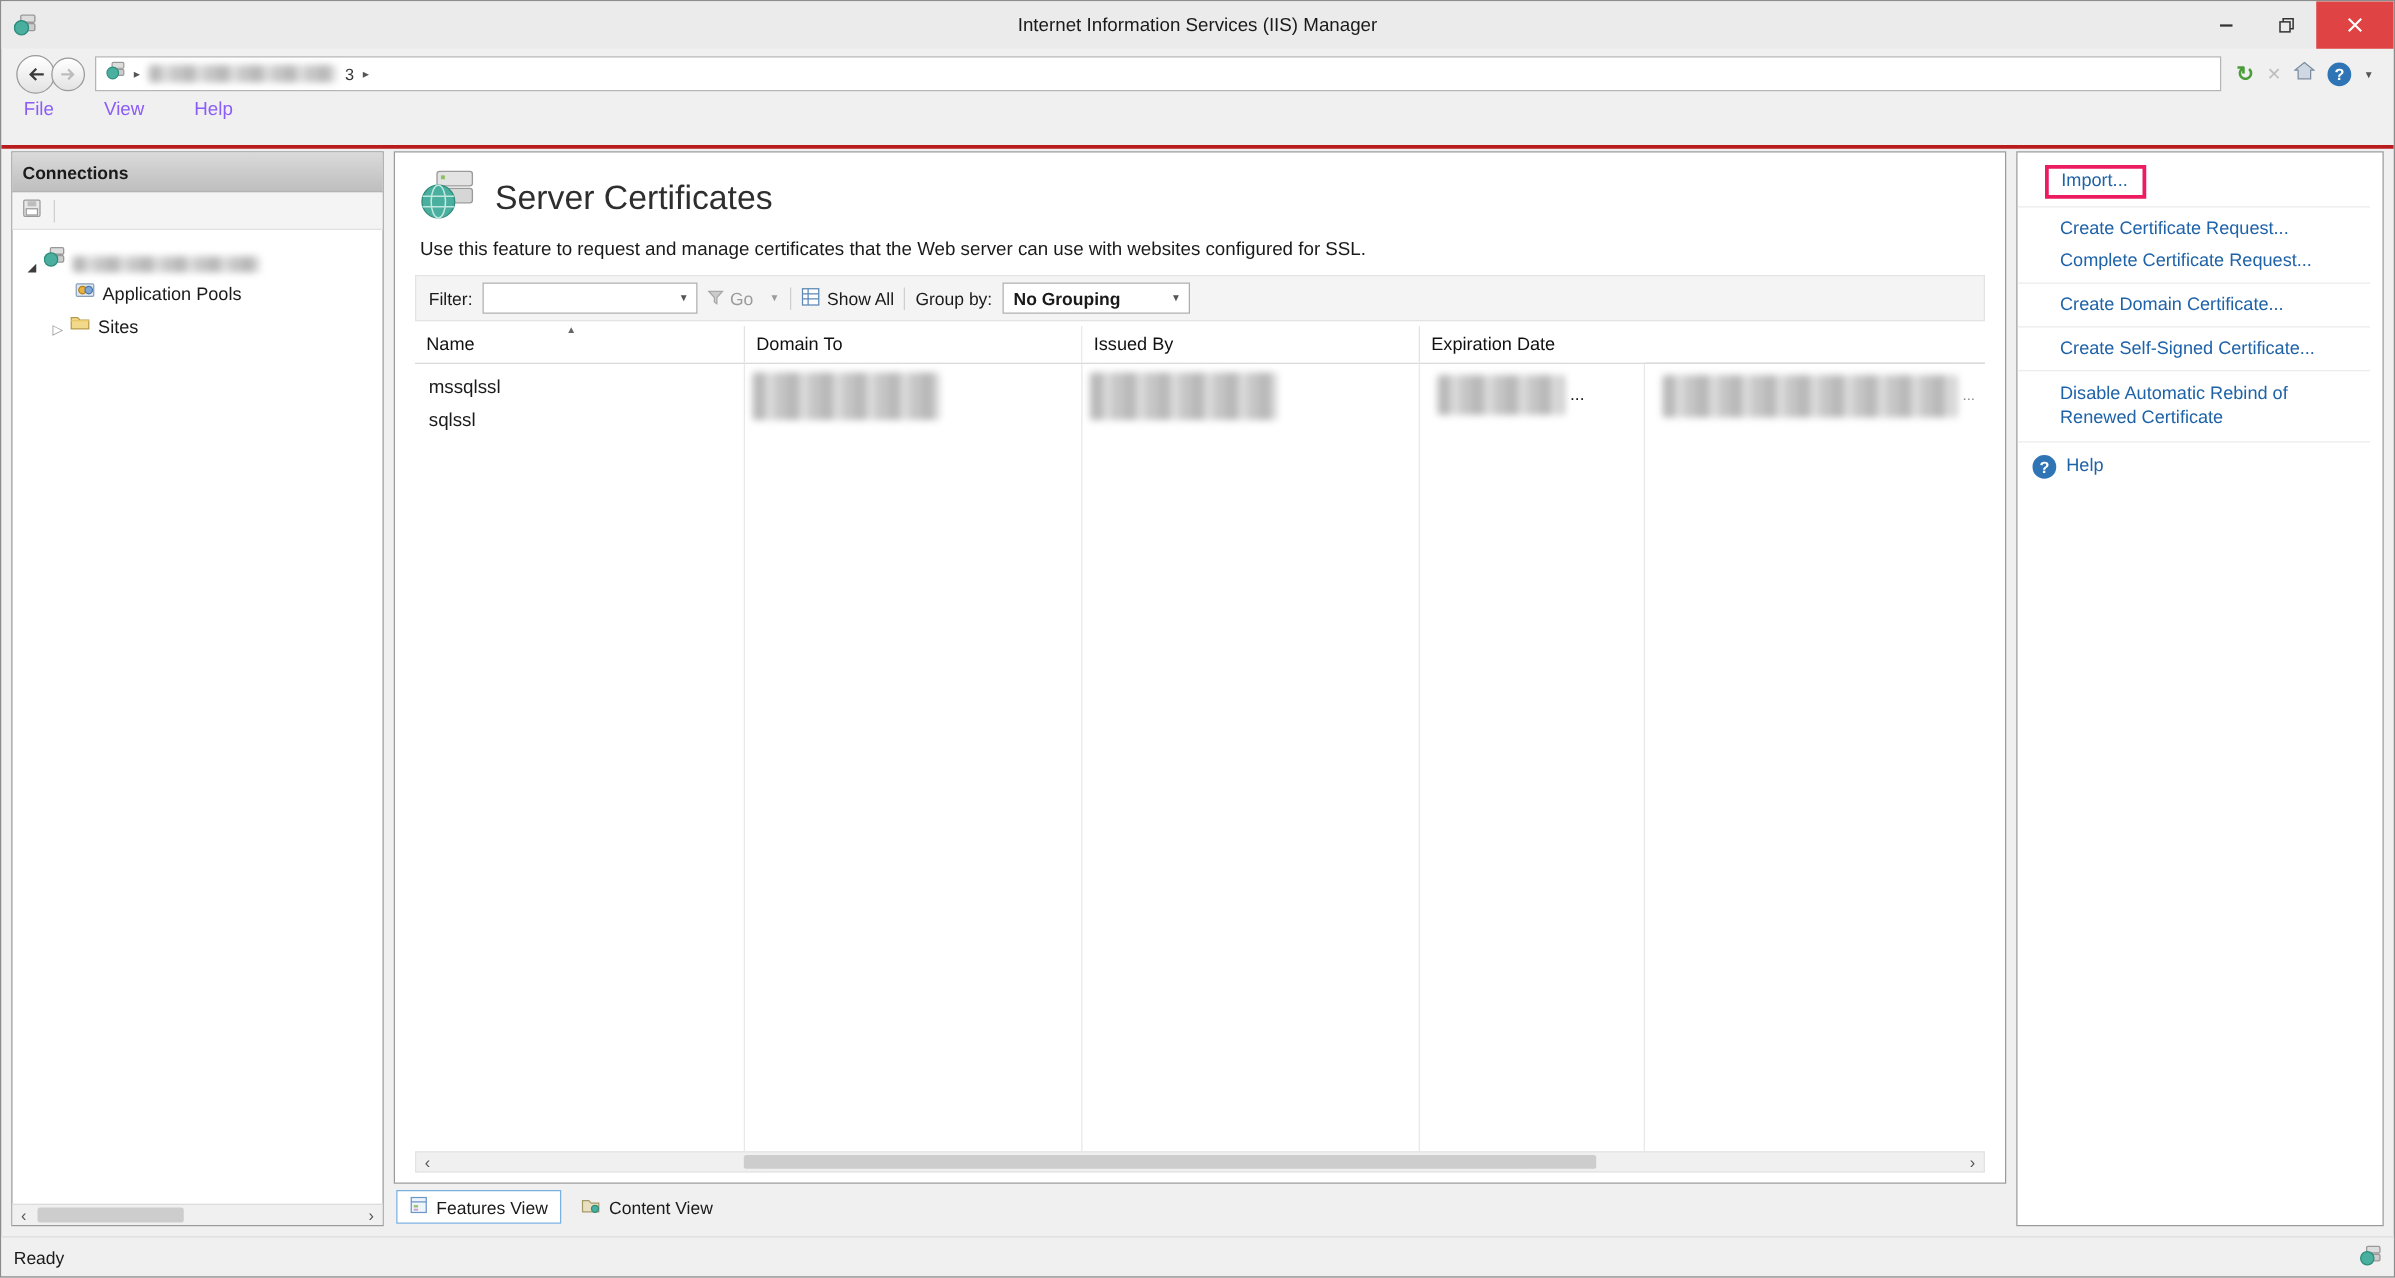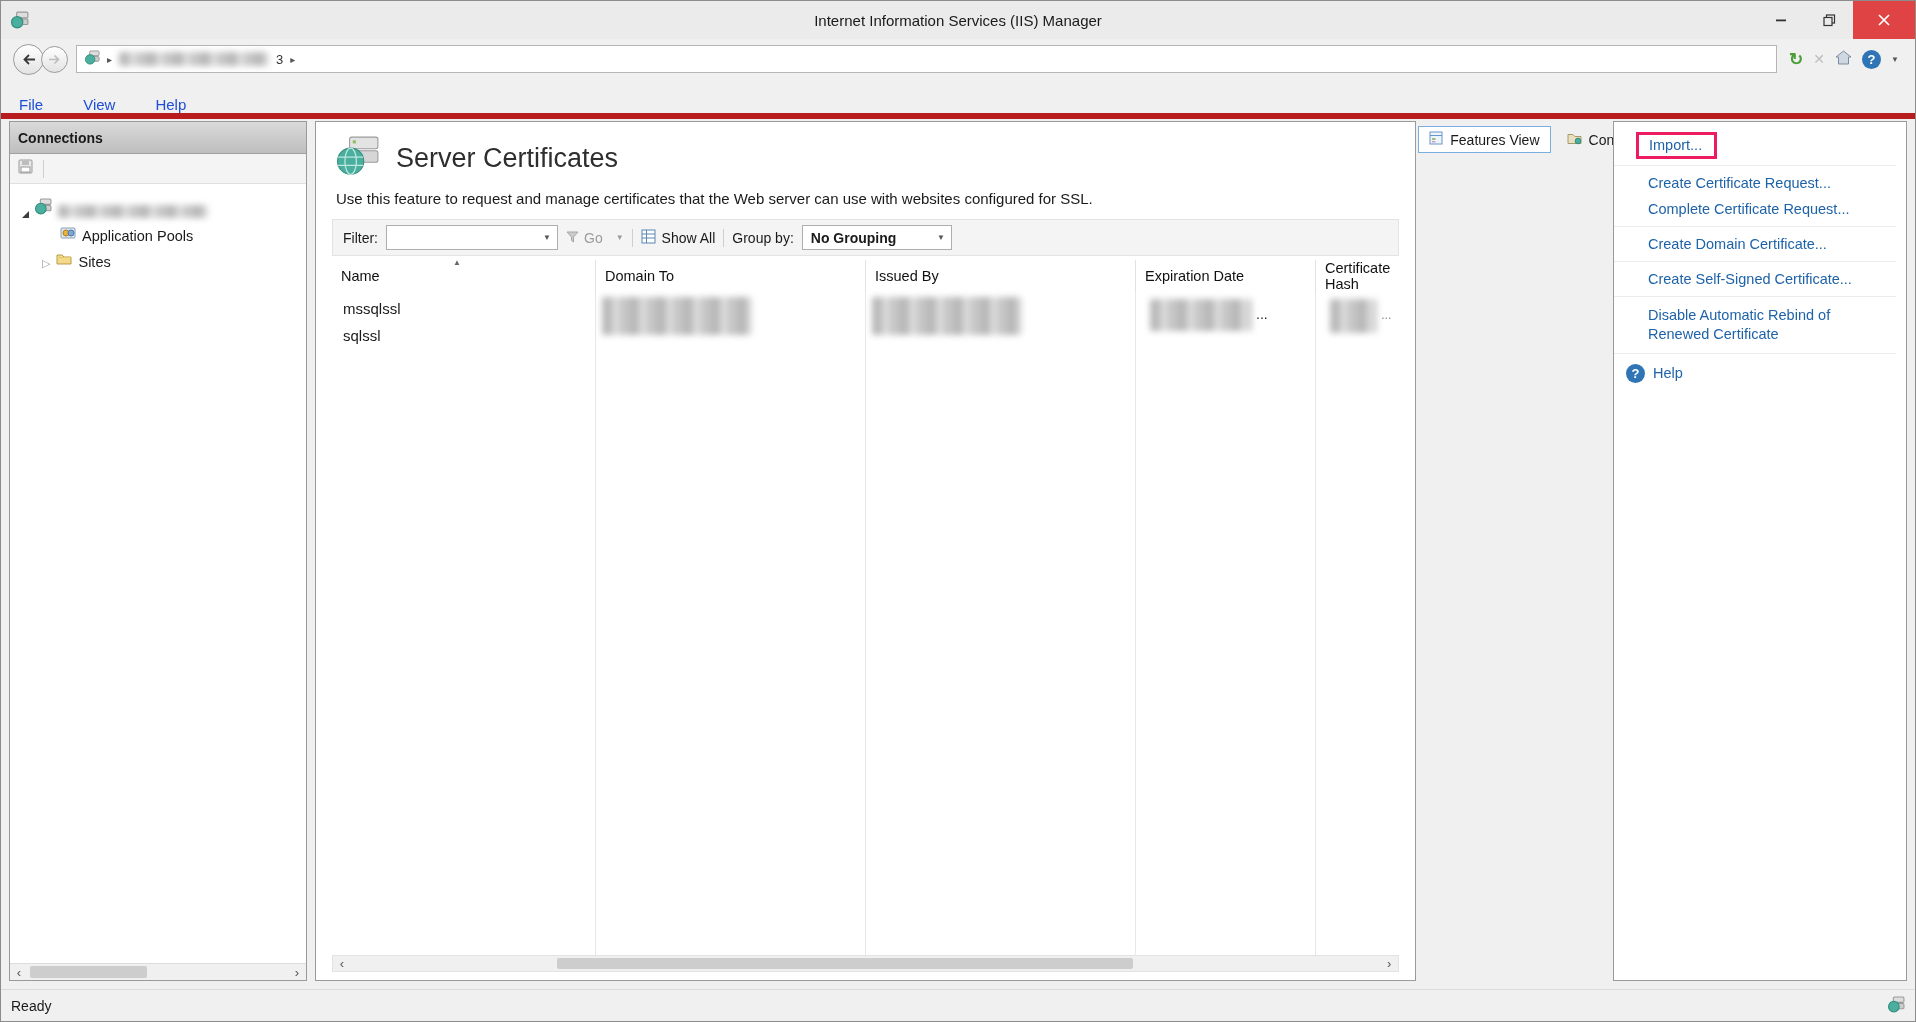--- a/index.html
+++ b/index.html
@@ -30,22 +30,22 @@
   .addr-icons { display: flex; align-items: center; gap: 10px; padding: 0 4px; }
   .addr-glyph { font-size: 17px; line-height: 1; }
   .glyph-refresh { color: #4a9e3a; font-weight: bold; }
   .glyph-clear { color: #bdbdbd; font-size: 14px; }
   .help-circle { width: 19px; height: 19px; border-radius: 50%; background: #2f74b5; color: #fff;
                  display: inline-flex; align-items: center; justify-content: center;
                  font-size: 13px; font-weight: bold; flex: none; }
   .mini-caret { font-size: 8px; color: #555; }
 
   
-  .menubar { height: 40px; display: flex; align-items: flex-end; padding: 0 18px; gap: 40px;
-             font-size: 15px; color: #1d4ed8; border-bottom: 6px solid #b91c1c; flex: none; }
+  .menubar { height: 40px; display: flex; align-items: flex-start; padding: 0 18px; gap: 40px;
+             font-size: 15px; color: #8b5cf6; border-bottom: 3px solid #b91c1c; flex: none; }
   .menu-item { cursor: pointer; }
 
   
   .content { flex: 1; display: flex; gap: 8px; padding: 2px 8px 8px; min-height: 0; }
   .panel { border: 1px solid #9a9a9a; background: #fff; display: flex; flex-direction: column; min-height: 0; }
   .panel-header { height: 32px; background: linear-gradient(#dadada,#bebebe); border-bottom: 1px solid #a0a0a0;
                   font-weight: bold; font-size: 14px; color: #1a1a1a; display: flex; align-items: center;
                   padding: 0 8px; flex: none; }
 
   
@@ -64,21 +64,21 @@
   
   .hscroll { height: 17px; background: #f0f0f0; border-top: 1px solid #dcdcdc;
              display: flex; align-items: center; flex: none; }
   .hs-arrow { width: 18px; text-align: center; font-size: 13px; color: #555; line-height: 17px; cursor: pointer; }
   .hs-track { flex: 1; position: relative; height: 100%; }
   .hs-thumb { position: absolute; top: 2px; bottom: 2px; background: #cdcdcd; border-radius: 2px; cursor: pointer; }
   .conn-thumb { left: 2px; width: 45%; }
   .main-thumb { left: 20%; width: 56%; }
 
   
-  .center-col { flex: 1; display: flex; flex-direction: row; min-width: 0; }
+  .center-col { flex: 1; display: flex; flex-direction: column; min-width: 0; }
   .main-panel { flex: 1; }
   .main-header { display: flex; align-items: center; gap: 16px; padding: 14px 20px 4px; flex: none; }
   .main-title { font-size: 27px; font-weight: normal; color: #2e2e2e; }
   .main-desc { padding: 6px 20px 12px; font-size: 15px; color: #1a1a1a; flex: none; }
 
   .filter-bar { margin: 0 16px; height: 37px; background: #f4f4f4; border: 1px solid #e3e3e3;
                 display: flex; align-items: center; padding: 0 10px; gap: 8px; font-size: 14px;
                 color: #1a1a1a; flex: none; }
   .combo { background: #fff; border: 1px solid #aeaeae; height: 25px; display: flex; align-items: center;
            justify-content: space-between; padding: 0 6px 0 8px; cursor: pointer; }
@@ -328,23 +328,20 @@
               <span class="sort-marker">▲</span>
             </span>
             <span class="th">
                 <span>Domain To</span>
               </span>
             <span class="th">
                 <span>Issued By</span>
               </span>
             <span class="th">
                 <span>Expiration Date</span>
-              </span>
-            <span class="th">
-                <span>Certificate Hash</span>
               </span>
           </div>
           <div class="tbody">
             <div class="tcol">
               <div class="row-label">mssqlssl</div>
               <div class="row-label">sqlssl</div>
             </div>
             <div class="tcol">
               <span class="redacted r-cell"></span>
             </div>

